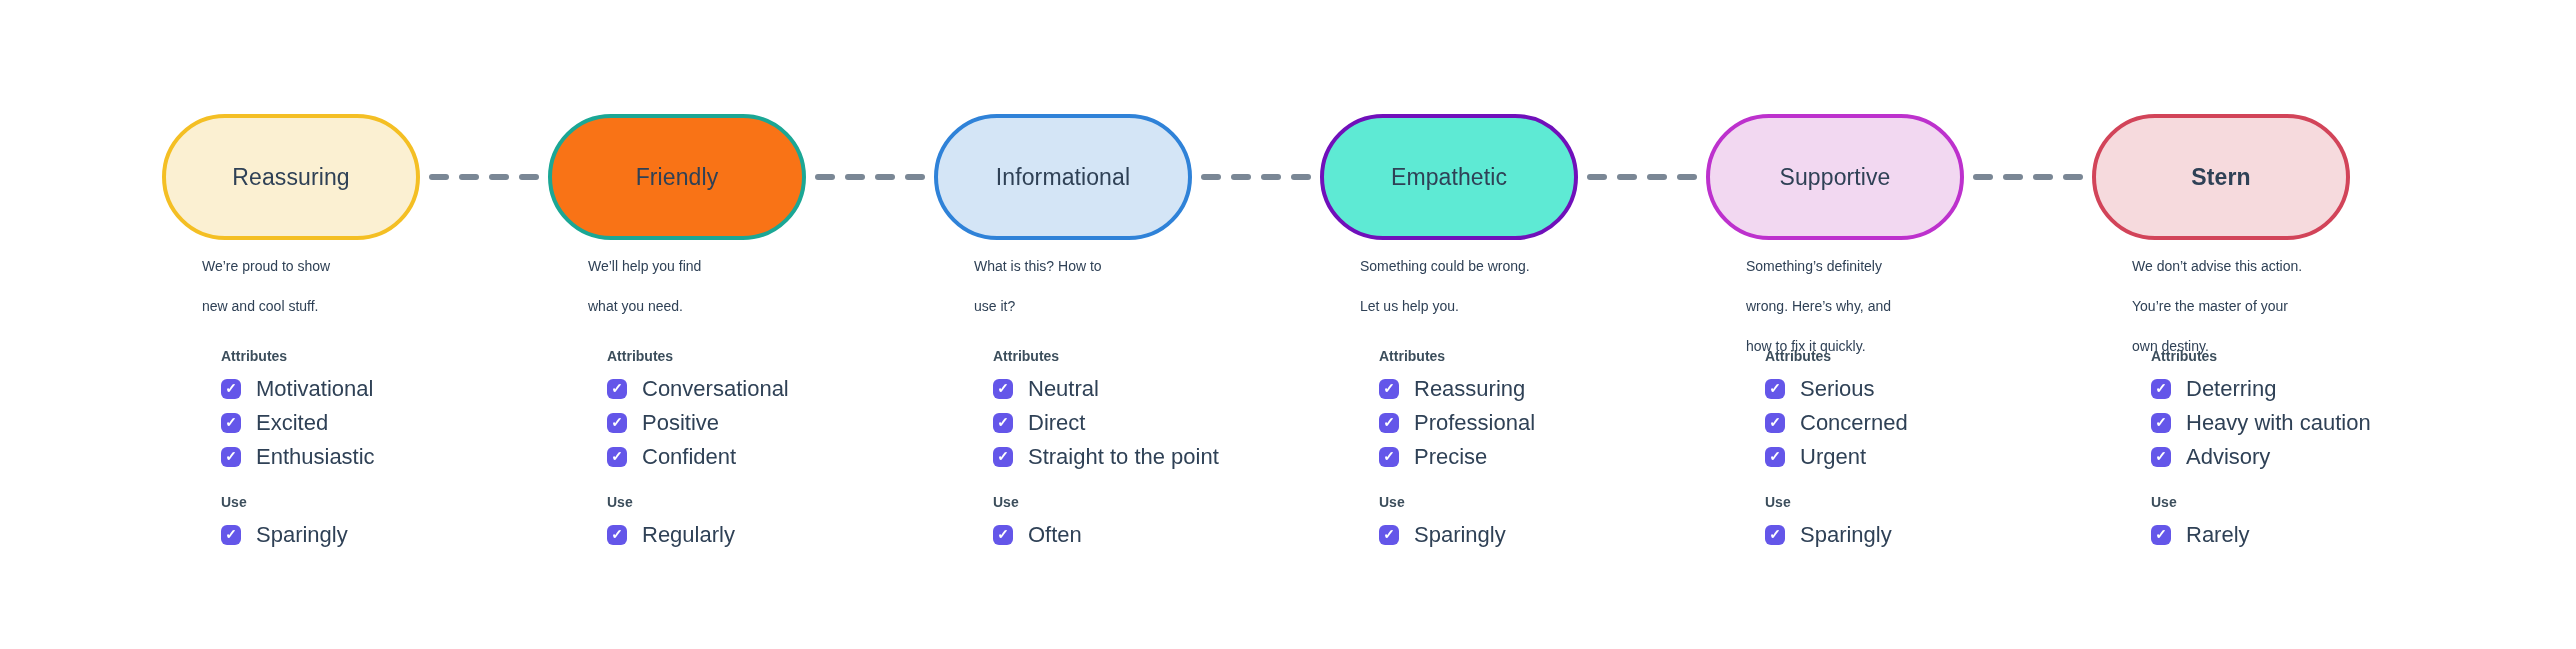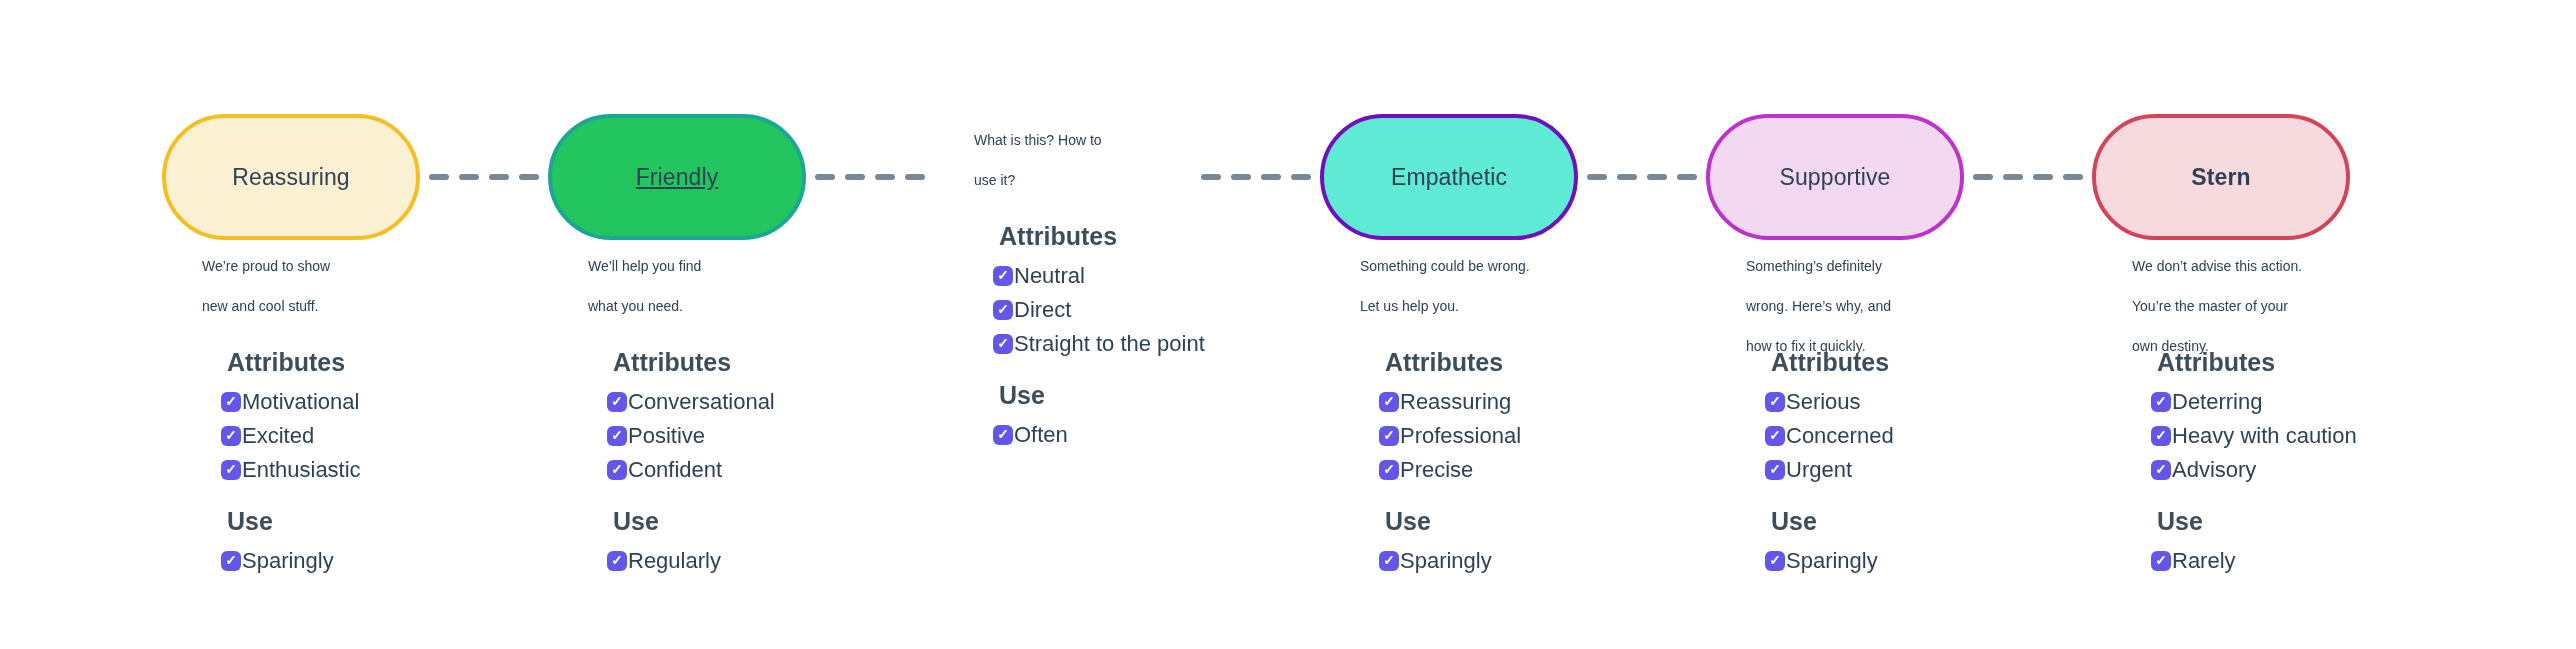--- a/index.html
+++ b/index.html
@@ -34,21 +34,21 @@
     align-items: center;
     justify-content: center;
   }
   .pill-label {
     font-size: 23px;
     letter-spacing: 0.1px;
     color: #2F4156;
   }
   
   .tone-0 .pill { background: #FBF0D2; border-color: #F4BF24; }
-  .tone-1 .pill { background: #22c55e; border-color: #1BA795; text-decoration: underline; }
+  .tone-1 .pill { background: #f97316; border-color: #1BA795; }
   .tone-2 .pill { background: #D4E5F6; border-color: #2F82D8; }
   .tone-3 .pill { background: #5eead4; border-color: #7010BA; }
   .tone-4 .pill { background: #F2D8F1; border-color: #BD31CD; }
   .tone-5 .pill { background: #F6DADD; border-color: #D24459; font-weight: bold; }
 
   .connector {
     position: absolute;
     top: 60px;               
     left: 258px;
     width: 128px;
@@ -69,25 +69,24 @@
   .desc {
     margin: 6px 0 0 0;
     height: 102px;           
     font-size: 14px;
     line-height: 40px;
     white-space: pre-line;
     color: #2F4156;
   }
   .lists { margin-left: 19px; }
   .section-label {
-    font-size: 25px;
+    font-size: 14px;
     font-weight: 700;
     color: #3C4E5C;
     margin-bottom: 8px;
-    margin-left: 6px;
   }
   .use-gap { margin-top: 20px; }
   .check-row {
     display: flex;
     align-items: center;
     height: 34px;
   }
   .checkbox {
     width: 20px;
     height: 20px;
@@ -99,21 +98,21 @@
     flex: 0 0 20px;
   }
   .check {
     color: #ffffff;
     font-size: 14px;
     font-weight: 700;
     line-height: 1;
     transform: translateY(-0.7px);
   }
   .check-label {
-    margin-left: 1px;
+    margin-left: 15px;
     font-size: 22px;
     color: #2F4156;
   }
 </style>
 </head>
 <body>
 
 <div class="board">
 
   <div class="column tone-0">
@@ -198,20 +197,23 @@
           <span class="checkbox">
               <span class="check">✓</span>
             </span>
           <span class="check-label">Regularly</span>
         </div>
       </div>
     </div>
   </div>
 
   <div class="column tone-2">
+    <div class="pill">
+      <span class="pill-label">Informational</span>
+    </div>
     <div class="connector">
       <span class="dash"></span>
         <span class="dash"></span>
         <span class="dash"></span>
         <span class="dash"></span>
     </div>
     <div class="content">
       <p class="desc">What is this? How to
 use it?</p>
       <div class="lists">

